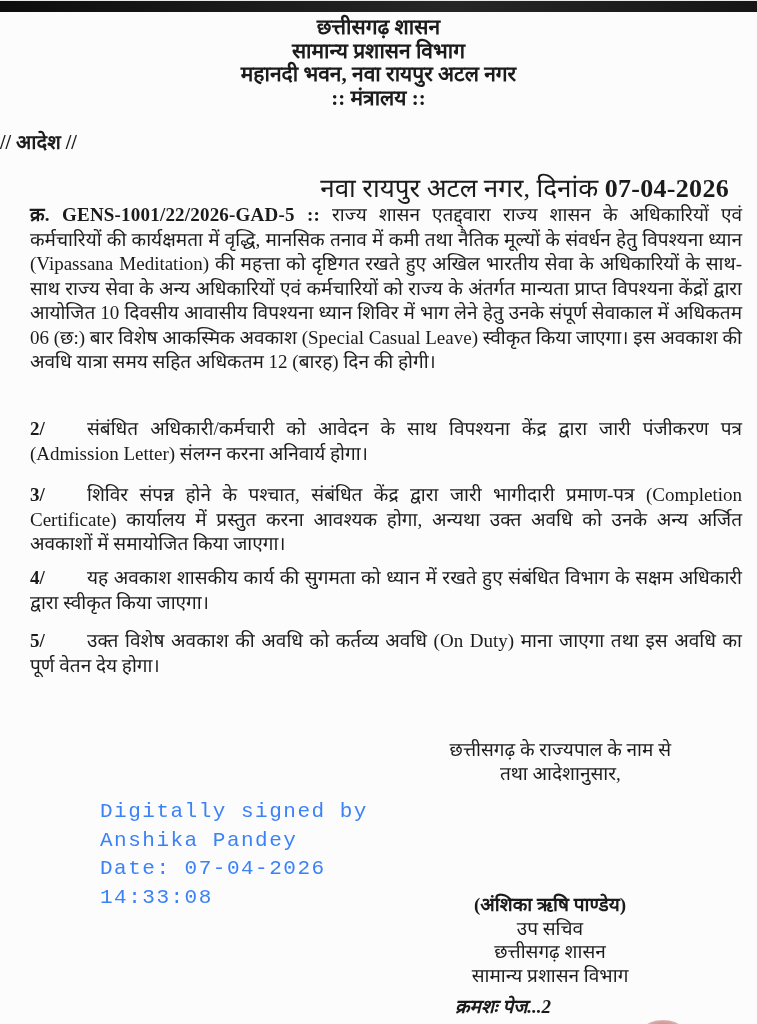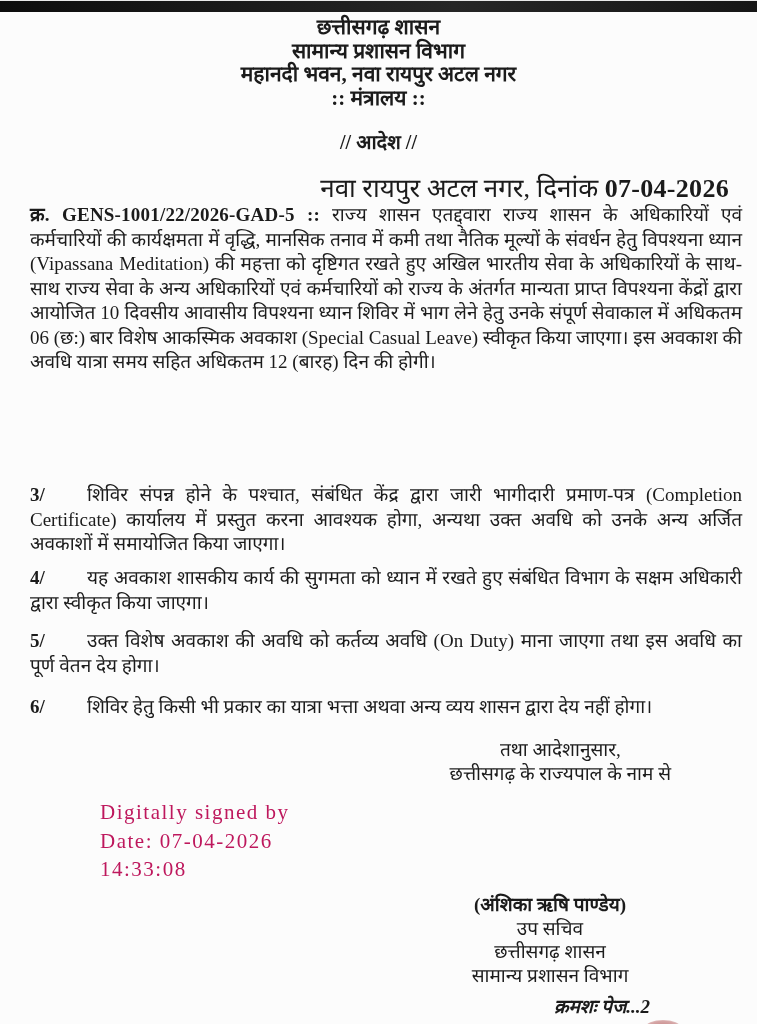--- a/index.html
+++ b/index.html
@@ -25,21 +25,21 @@
     width: 100%;
     text-align: center;
     font-weight: bold;
     font-size: 21px;
     line-height: 23.5px;
   }
   .order-title {
     position: absolute;
     left: 0; top: 127px;
     width: 100%;
-    text-align: center;
+    text-align: left;
     font-weight: bold;
     font-size: 20px;
   }
   .date-line {
     position: absolute;
     right: 28px; top: 168px;
     font-size: 26px;
     text-align: right;
   }
   .date-line b { letter-spacing: .3px; }
@@ -66,38 +66,38 @@
   .authority {
     position: absolute;
     top: 737px; right: 86px;
     text-align: center;
     font-size: 19px;
     line-height: 23.5px;
   }
   .digital-signature {
     position: absolute;
     left: 100px; top: 797px;
-    font-family: Liberation Serif, serif;
+    font-family: Liberation Mono, monospace;
     font-size: 21px;
     line-height: 28.5px;
     letter-spacing: 1.5px;
-    color: #be185d;
+    color: #3b82f6;
   }
   .signatory {
     position: absolute;
     top: 892px; left: 400px; width: 300px;
     text-align: center;
     font-size: 19px;
     line-height: 23.5px;
   }
   .signatory .name { font-weight: bold; }
   .footer-continuation {
     position: absolute;
     top: 992px; left: 455px; width: 195px;
-    text-align: right;
+    text-align: left;
     font-weight: bold;
     font-style: italic;
     font-size: 19px;
   }
   .red-dot {
     position: absolute;
     left: 645px; top: 1019px;
     width: 36px; height: 16px;
     border-radius: 50%;
     background: radial-gradient(ellipse at center, #b05555 0%, #c98a8a 60%, rgba(255,255,255,0) 100%);
@@ -121,44 +121,45 @@
   <div class="order-title">// आदेश //</div>
 
   <div class="date-line">
     <span>नवा रायपुर अटल नगर, दिनांक </span><b>07-04-2026</b>
   </div>
 
   <p class="para p1">
     <span class="pref">क्र. GENS-1001/22/2026-GAD-5 ::</span><span> राज्य शासन एतद्द्वारा राज्य शासन के अधिकारियों एवं कर्मचारियों की कार्यक्षमता में वृद्धि, मानसिक तनाव में कमी तथा नैतिक मूल्यों के संवर्धन हेतु विपश्यना ध्यान (Vipassana Meditation) की महत्ता को दृष्टिगत रखते हुए अखिल भारतीय सेवा के अधिकारियों के साथ-साथ राज्य सेवा के अन्य अधिकारियों एवं कर्मचारियों को राज्य के अंतर्गत मान्यता प्राप्त विपश्यना केंद्रों द्वारा आयोजित 10 दिवसीय आवासीय विपश्यना ध्यान शिविर में भाग लेने हेतु उनके संपूर्ण सेवाकाल में अधिकतम 06 (छ:) बार विशेष आकस्मिक अवकाश (Special Casual Leave) स्वीकृत किया जाएगा। इस अवकाश की अवधि यात्रा समय सहित अधिकतम 12 (बारह) दिन की होगी।</span>
   </p>
 
+  <p class="para p2">
+    <span class="pnum">2/</span><span>संबंधित अधिकारी/कर्मचारी को आवेदन के साथ विपश्यना केंद्र द्वारा जारी पंजीकरण पत्र (Admission Letter) संलग्न करना अनिवार्य होगा।</span>
+  </p>
 
   <p class="para p3">
     <span class="pnum">3/</span><span>शिविर संपन्न होने के पश्चात, संबंधित केंद्र द्वारा जारी भागीदारी प्रमाण-पत्र (Completion Certificate) कार्यालय में प्रस्तुत करना आवश्यक होगा, अन्यथा उक्त अवधि को उनके अन्य अर्जित अवकाशों में समायोजित किया जाएगा।</span>
   </p>
 
   <p class="para p4">
     <span class="pnum">4/</span><span>यह अवकाश शासकीय कार्य की सुगमता को ध्यान में रखते हुए संबंधित विभाग के सक्षम अधिकारी द्वारा स्वीकृत किया जाएगा।</span>
   </p>
 
   <p class="para p5">
     <span class="pnum">5/</span><span>उक्त विशेष अवकाश की अवधि को कर्तव्य अवधि (On Duty) माना जाएगा तथा इस अवधि का पूर्ण वेतन देय होगा।</span>
   </p>
 
-  <p class="para p6">
-    <span class="pnum">6/</span><span>शिविर हेतु किसी भी प्रकार का यात्रा भत्ता अथवा अन्य व्यय शासन द्वारा देय नहीं होगा।</span>
-  </p>
 
   <div class="authority">
+    <div>छत्तीसगढ़ के राज्यपाल के नाम से</div>
     <div>तथा आदेशानुसार,</div>
-    <div>छत्तीसगढ़ के राज्यपाल के नाम से</div>
   </div>
 
   <div class="digital-signature">
     <div>Digitally signed by</div>
+    <div>Anshika Pandey</div>
     <div>Date: 07-04-2026</div>
     <div>14:33:08</div>
   </div>
 
   <div class="signatory">
     <div class="name">(अंशिका ऋषि पाण्डेय)</div>
     <div>उप सचिव</div>
     <div>छत्तीसगढ़ शासन</div>
     <div>सामान्य प्रशासन विभाग</div>
   </div>

